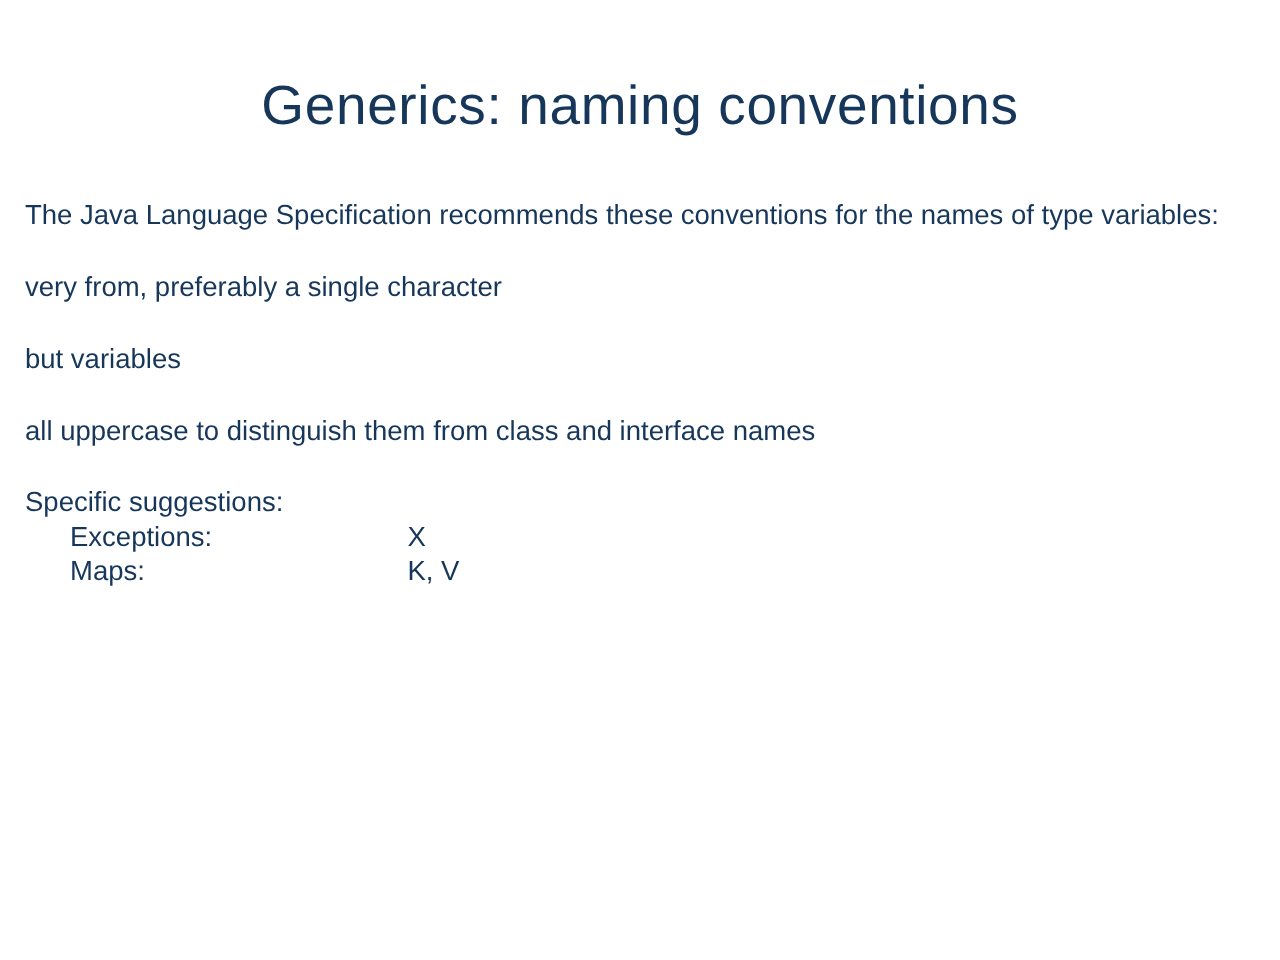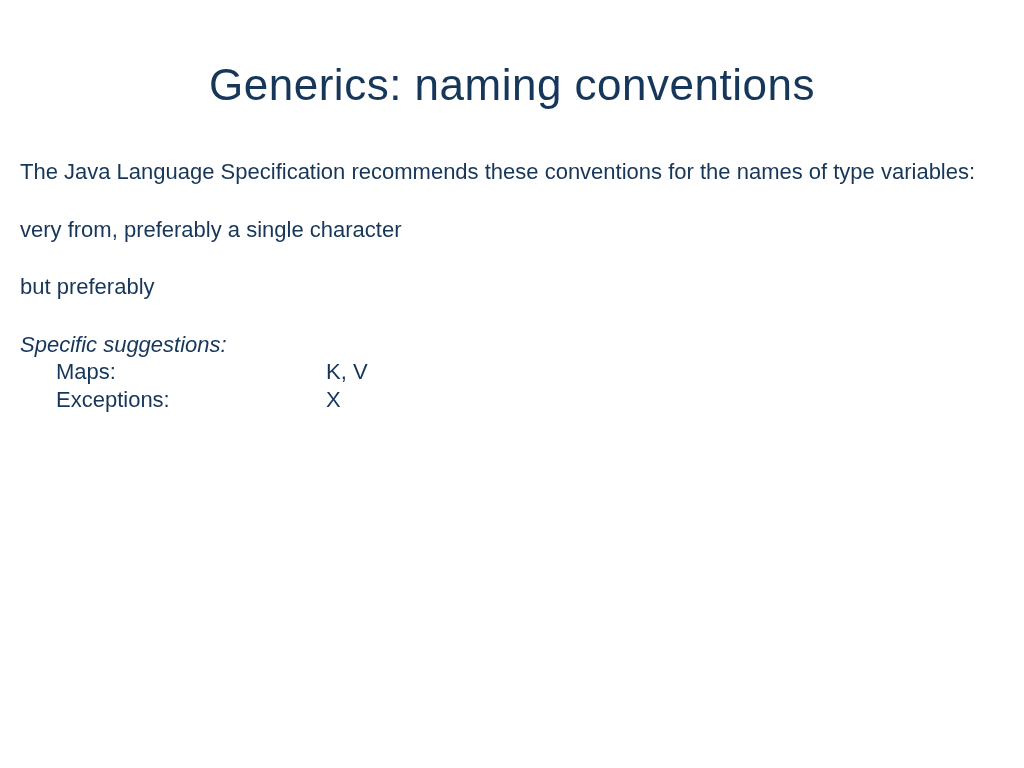--- a/index.html
+++ b/index.html
@@ -30,21 +30,20 @@
     line-height: 1.25;
   }
   .body p {
     margin: 0 0 30px 0;
   }
   .suggest-block {
     margin-top: 4px;
   }
   .suggest-heading {
     margin: 0 0 0 0;
-    font-style: italic;
   }
   .suggest-rows {
     margin-left: 36px;
   }
   .row {
     display: flex;
   }
   .row .label {
     width: 270px;
     flex: 0 0 270px;
@@ -59,31 +58,32 @@
 <div class="slide">
 
   <h1 class="title">Generics: naming conventions</h1>
 
   <div class="body">
 
     <p>The Java Language Specification recommends these conventions for the names of type variables:</p>
 
     <p>very from, preferably a single character</p>
 
-    <p>but preferably</p>
+    <p>but variables</p>
 
+    <p>all uppercase to distinguish them from class and interface names</p>
 
     <div class="suggest-block">
       <div class="suggest-heading">Specific suggestions:</div>
       <div class="suggest-rows">
         <div class="row">
+          <div class="label">Exceptions:</div>
+          <div class="value">X</div>
+        </div>
+        <div class="row">
           <div class="label">Maps:</div>
           <div class="value">K, V</div>
-        </div>
-        <div class="row">
-          <div class="label">Exceptions:</div>
-          <div class="value">X</div>
         </div>
       </div>
     </div>
 
   </div>
 </div>
 
 </body></html>

